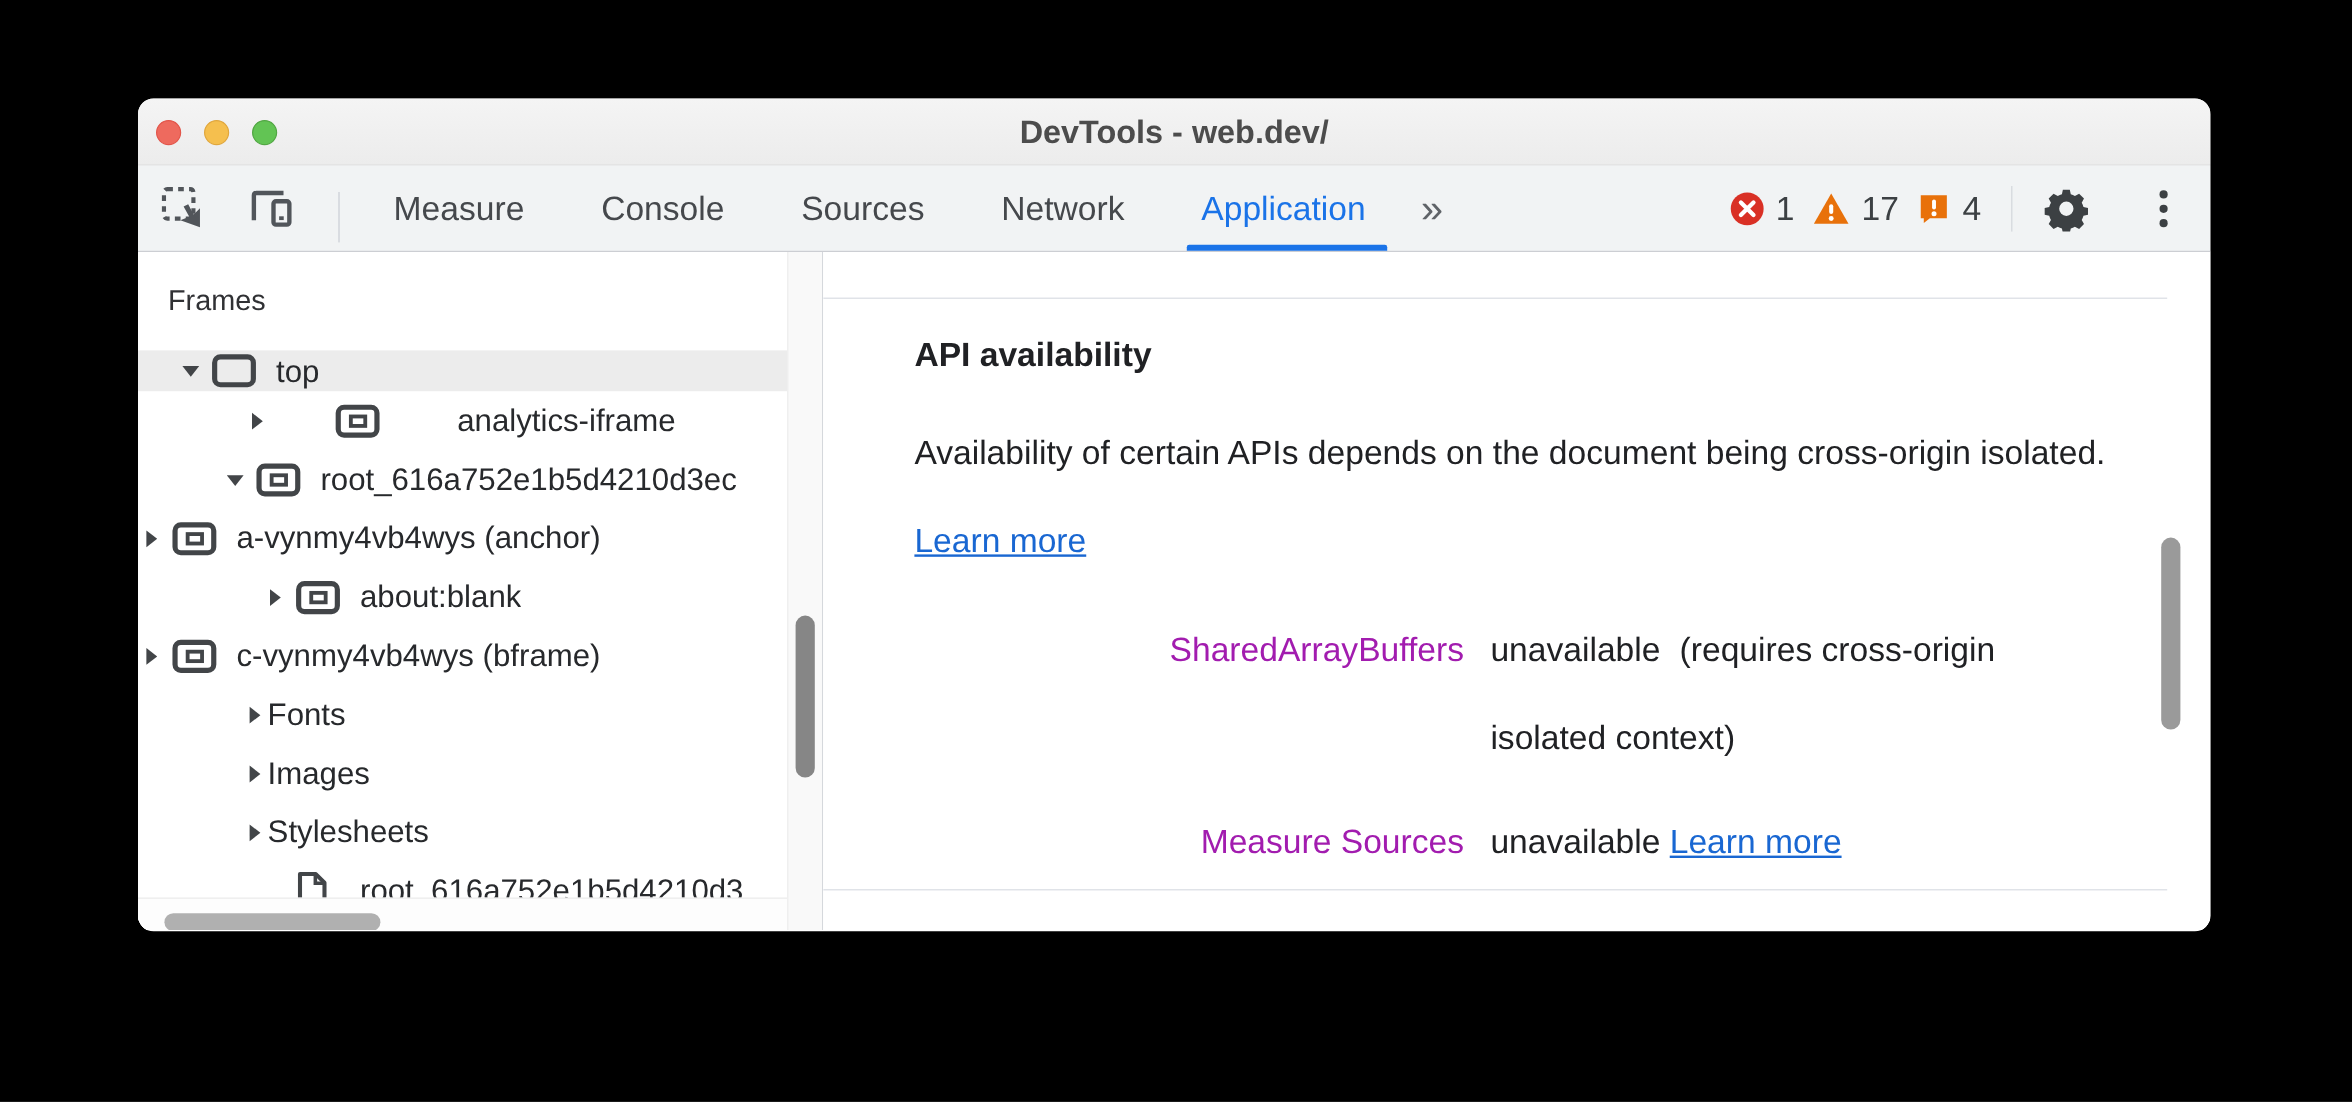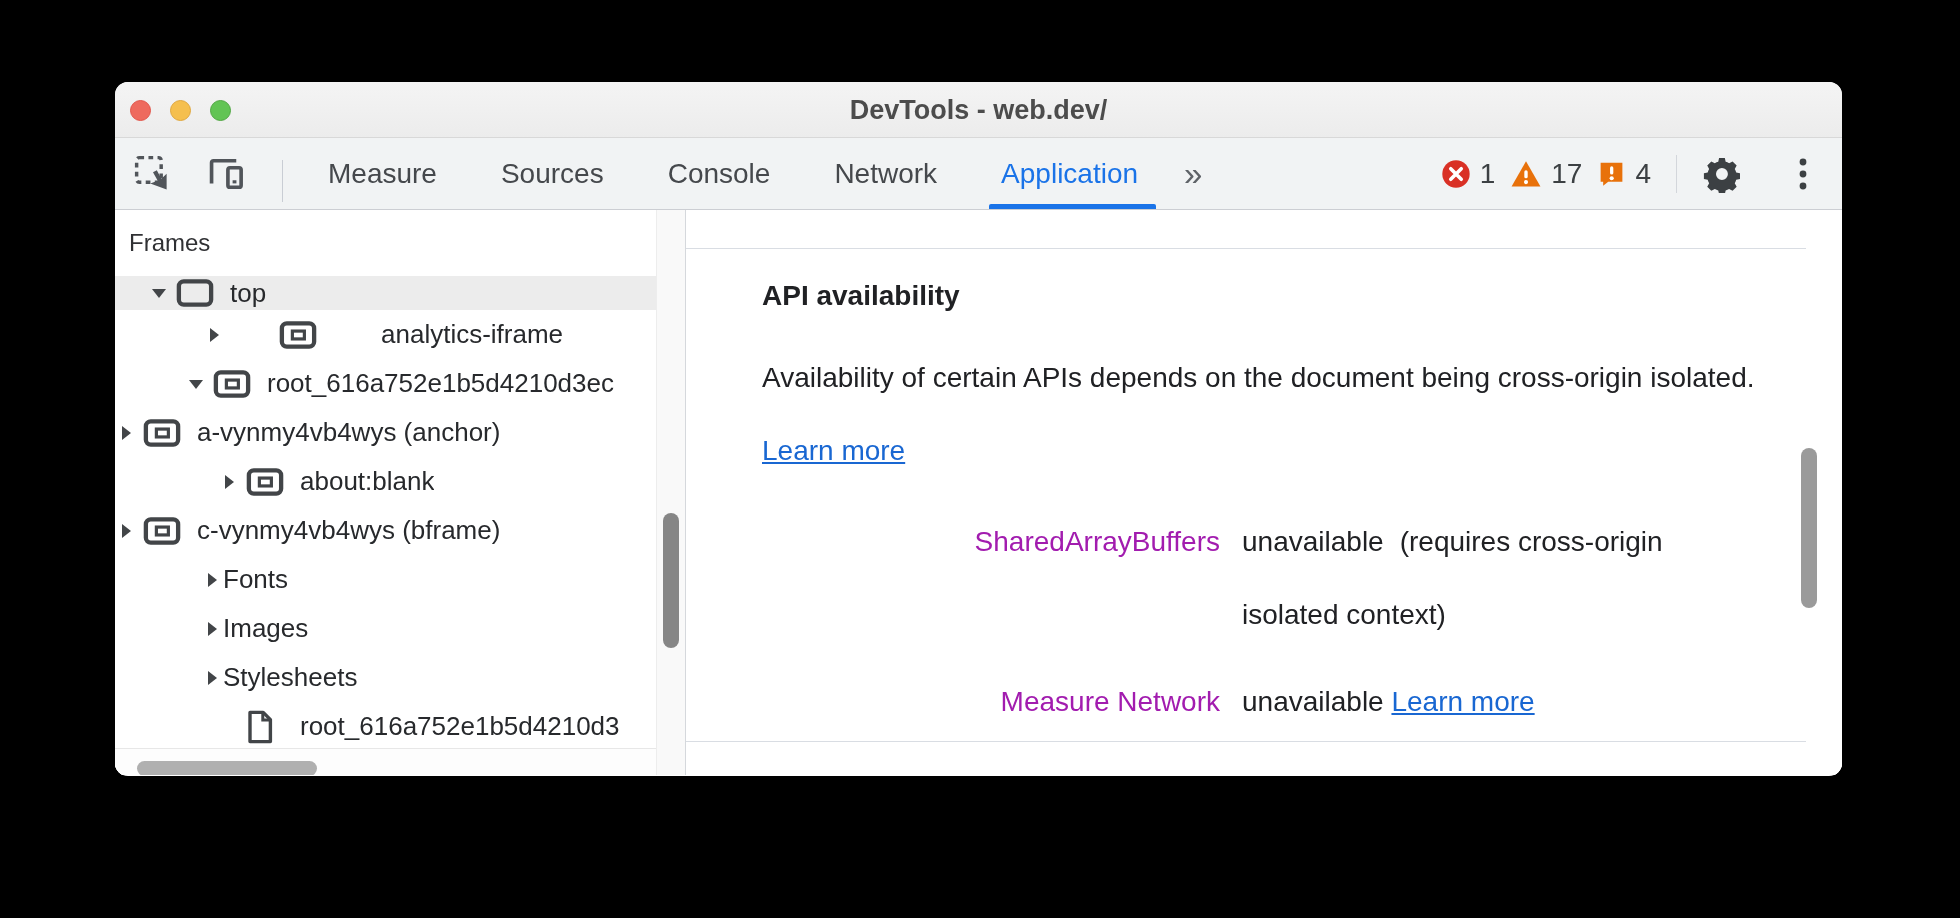--- a/index.html
+++ b/index.html
@@ -42,21 +42,21 @@
   .badge{display:flex;align-items:center;gap:9px;}
   .badge-count{font-size:28px;color:#3c4043;}
   .tb-sep2{width:1px;height:38px;background:#d3d6db;margin:0 10px;}
 
   
   .body{position:relative;display:flex;height:565px;background:#fff;}
 
   
   .frames{position:relative;width:541px;flex:0 0 541px;overflow:hidden;background:#fff;}
   .frames-clip{position:absolute;left:0;top:0;right:0;height:538px;overflow:hidden;}
-  .frames-header{height:66px;display:flex;align-items:center;padding-left:14px;
+  .frames-header{height:82px;display:flex;align-items:center;padding-left:25px;
                  font-size:24px;color:#303134;}
   .tree{white-space:nowrap;}
   .row{display:flex;align-items:center;height:49px;font-size:26px;color:#27292c;}
   .row.h50{height:34px;}
   .row.selected{background:#ececec;}
   .arrow{flex:0 0 22px;display:flex;align-items:center;justify-content:center;margin-right:6px;}
   .arrow.tight{flex:0 0 17px;margin-right:2px;}
   .tree-ico{flex:0 0 40px;display:flex;align-items:center;margin-right:14px;}
   .row-label{overflow:hidden;}
 
@@ -119,24 +119,24 @@
           </svg>
         </div>
         <div class="tb-sep"></div>
       </div>
 
       <div class="tabs" id="tabs">
           <div class="tab">
             <span>Measure</span>
           </div>
           <div class="tab">
+            <span>Console</span>
+          </div>
+          <div class="tab">
             <span>Sources</span>
-          </div>
-          <div class="tab">
-            <span>Console</span>
           </div>
           <div class="tab">
             <span>Network</span>
           </div>
           <div class="tab active">
             <span>Application</span>
           </div>
         </div>
       <div class="more-tabs">»</div>
 
@@ -321,21 +321,21 @@
       <div class="content">
         <div class="report">
           <h2>API availability</h2>
           <div class="report-para"><span>Availability of certain APIs depends on the document being cross-origin isolated.</span> <a class="link">Learn more</a></div>
           <div class="fields" id="fields">
               <div class="field">
     <div class="f-label">SharedArrayBuffers</div>
     <div class="f-value"><span>unavailable</span><span class="f-detail">(requires cross-origin isolated context)</span> </div>
   </div>
               <div class="field">
-    <div class="f-label">Measure Network</div>
+    <div class="f-label">Measure Sources</div>
     <div class="f-value"><span>unavailable</span> <a class="link">Learn more</a></div>
   </div>
             </div>
         </div>
         <div class="rscroll-thumb"></div>
       </div>
     </div>
 
   </div>
 </div>

